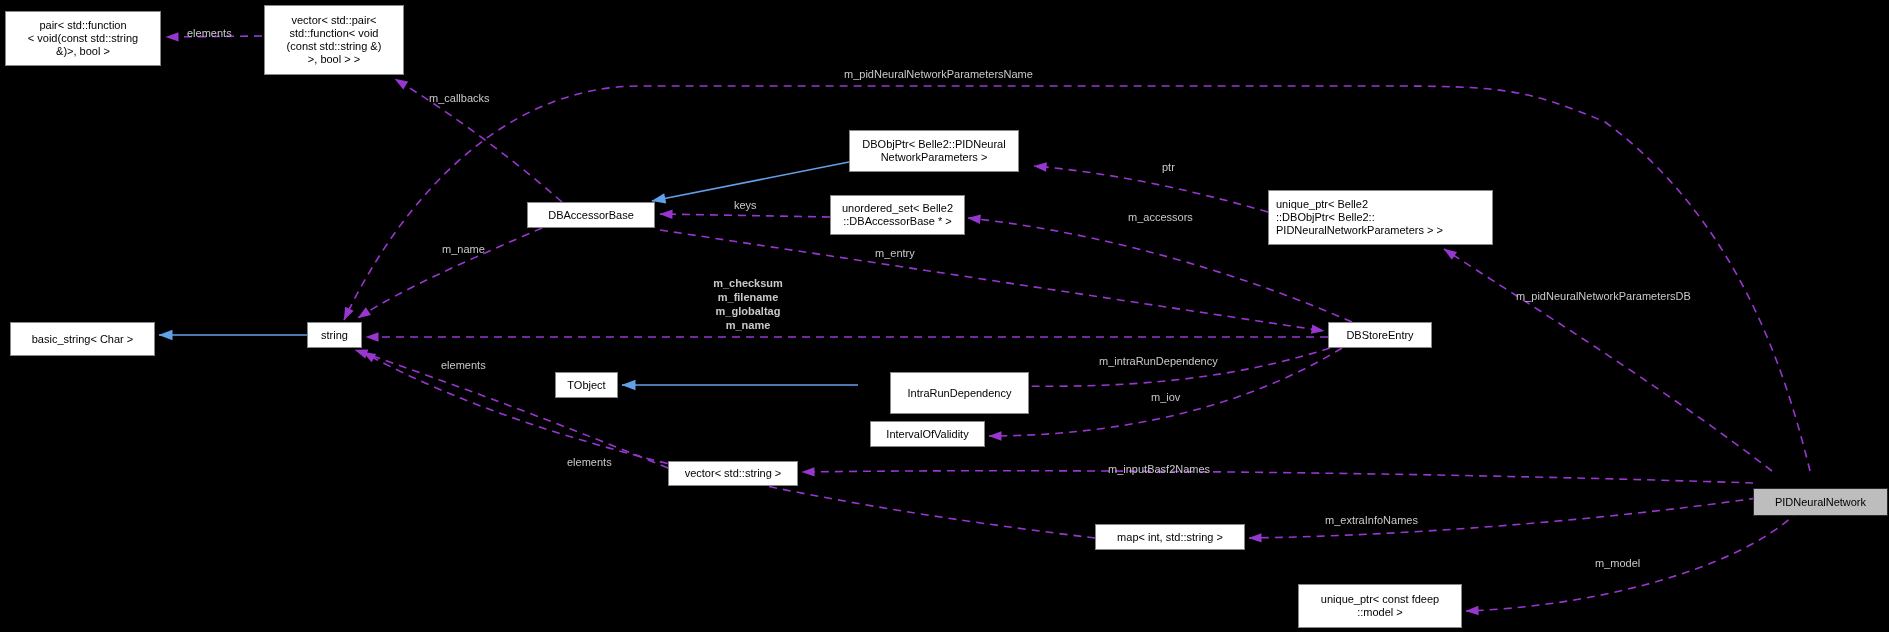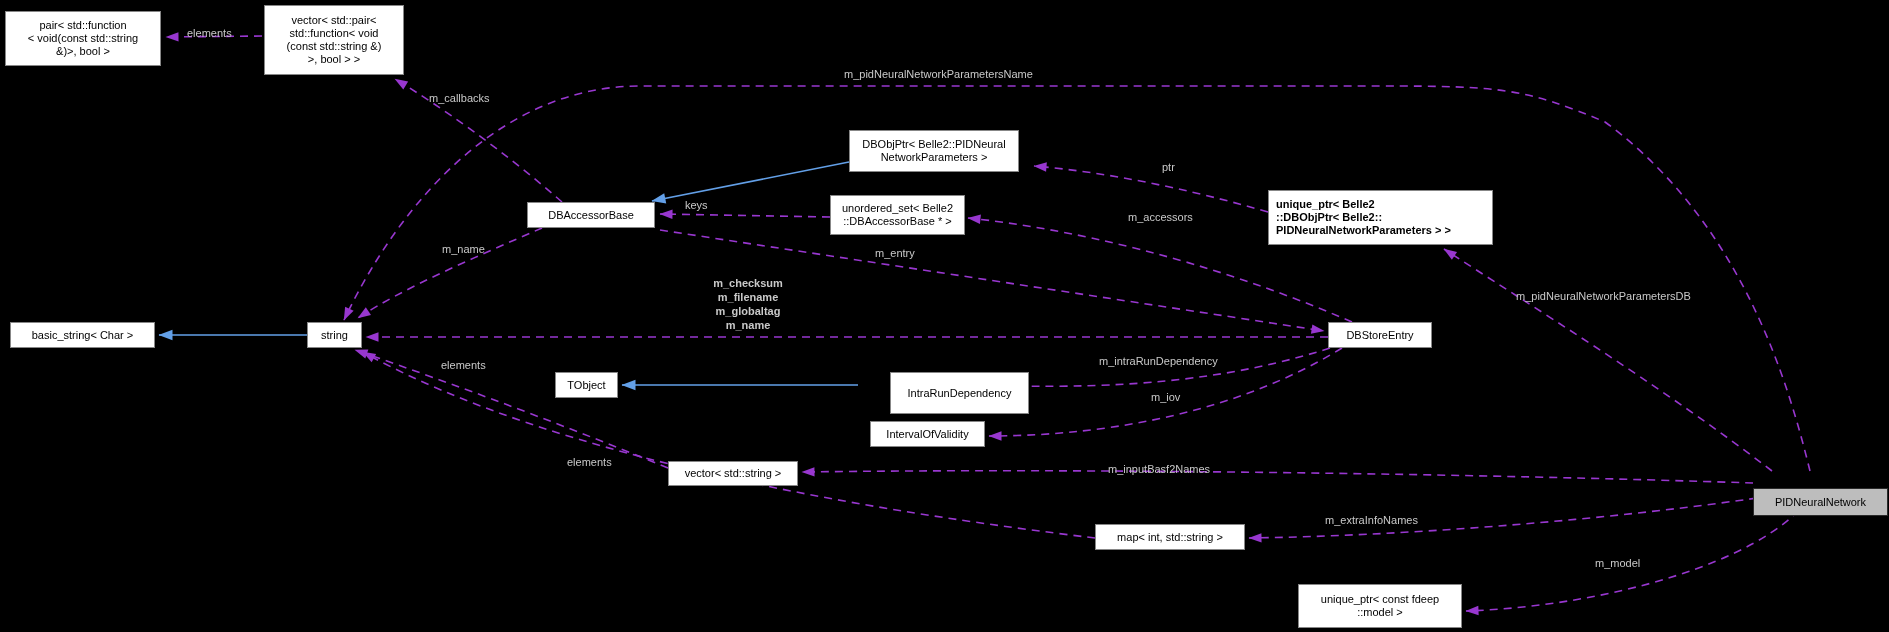--- a/index.html
+++ b/index.html
@@ -2,21 +2,21 @@
 <html><head>
 <meta charset="utf-8">
 <style>
   html,body{margin:0;padding:0;background:#000;}
   #canvas{position:relative;width:1889px;height:632px;background:#000000;overflow:hidden;
           font-family:"Liberation Sans",sans-serif;}
   #edges{position:absolute;left:0;top:0;width:1889px;height:632px;}
   .node{position:absolute;box-sizing:border-box;background:#ffffff;border:1.5px solid #878787;
         color:#000;display:flex;flex-direction:column;align-items:center;justify-content:center;
         font-size:11px;line-height:13px;text-align:center;white-space:nowrap;}
-  .node.left{align-items:flex-start;text-align:left;padding-left:7px;font-weight:bold;}
+  .node.left{align-items:flex-start;text-align:left;padding-left:7px;}
   .node.hl{background:#bdbdbd;border-color:#2a2a2a;margin-top:17px;}
   .elabel{position:absolute;color:#c9c9c9;font-size:11px;line-height:14px;white-space:nowrap;}
   .elabel.group{text-align:center;font-weight:bold;}
 </style>
 </head>
 <body>
 
 <div id="canvas">
 
   <svg id="edges" width="1889" height="632" viewBox="0 0 1889 632">
@@ -82,21 +82,21 @@
     <div>unordered_set&lt; Belle2</div>
     <div>::DBAccessorBase * &gt;</div>
   </div>
 
   <div class="node left" style="left:1268px;top:190px;width:225px;height:55px">
     <div>unique_ptr&lt; Belle2</div>
     <div>::DBObjPtr&lt; Belle2::</div>
     <div>PIDNeuralNetworkParameters &gt; &gt;</div>
   </div>
 
-  <div class="node" style="left:10px;top:322px;width:145px;height:26px">
+  <div class="node" style="left:10px;top:322px;width:145px;height:34px">
     <div>basic_string&lt; Char &gt;</div>
   </div>
 
   <div class="node" style="left:307px;top:322px;width:55px;height:26px">
     <div>string</div>
   </div>
 
   <div class="node" style="left:1328px;top:322px;width:104px;height:26px">
     <div>DBStoreEntry</div>
   </div>
@@ -127,21 +127,21 @@
 
   <div class="node" style="left:1298px;top:584px;width:164px;height:44px">
     <div>unique_ptr&lt; const fdeep</div>
     <div>::model &gt;</div>
   </div>
 
   <div class="elabel" style="left:187px;top:26px">elements</div>
   <div class="elabel" style="left:429px;top:91px">m_callbacks</div>
   <div class="elabel" style="left:844px;top:67px">m_pidNeuralNetworkParametersName</div>
   <div class="elabel" style="left:1162px;top:160px">ptr</div>
-  <div class="elabel" style="left:685px;top:198px">keys</div>
+  <div class="elabel" style="left:734px;top:198px">keys</div>
   <div class="elabel" style="left:1128px;top:210px">m_accessors</div>
   <div class="elabel" style="left:442px;top:242px">m_name</div>
   <div class="elabel" style="left:875px;top:246px">m_entry</div>
 
   <div class="elabel group" style="left:700px;top:276px;width:96px">
     <div>m_checksum</div>
     <div>m_filename</div>
     <div>m_globaltag</div>
     <div>m_name</div>
   </div>

